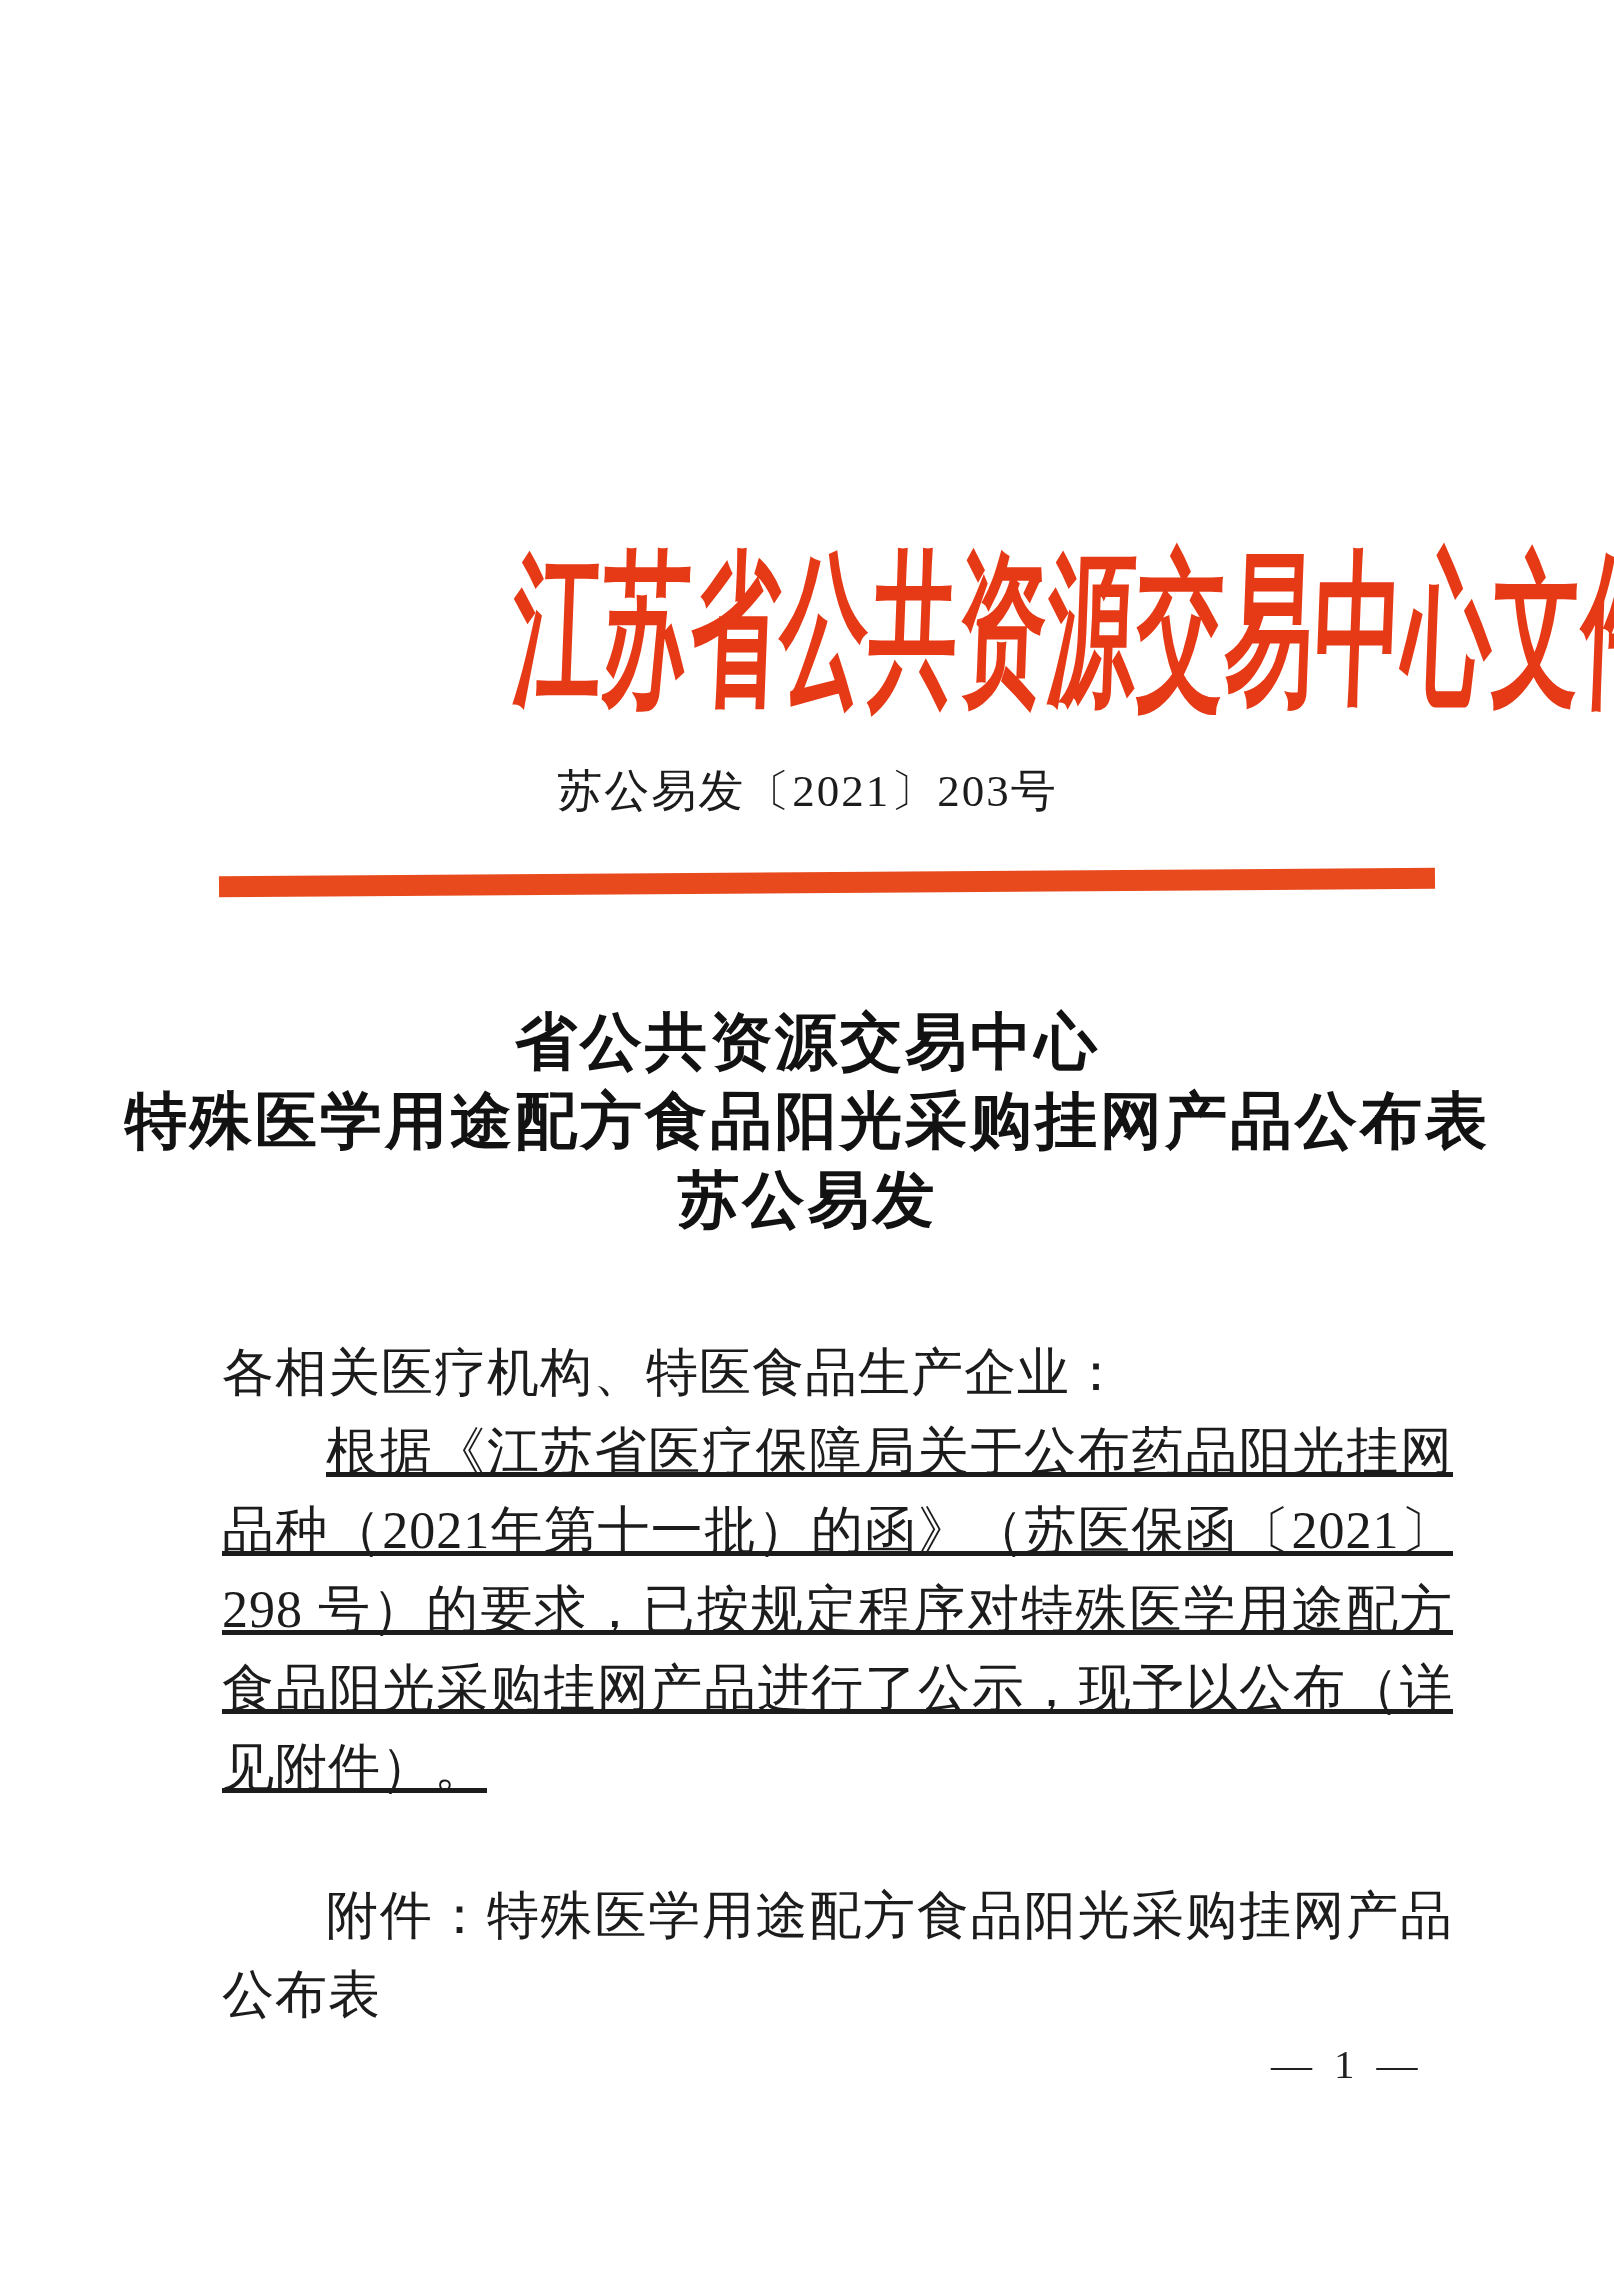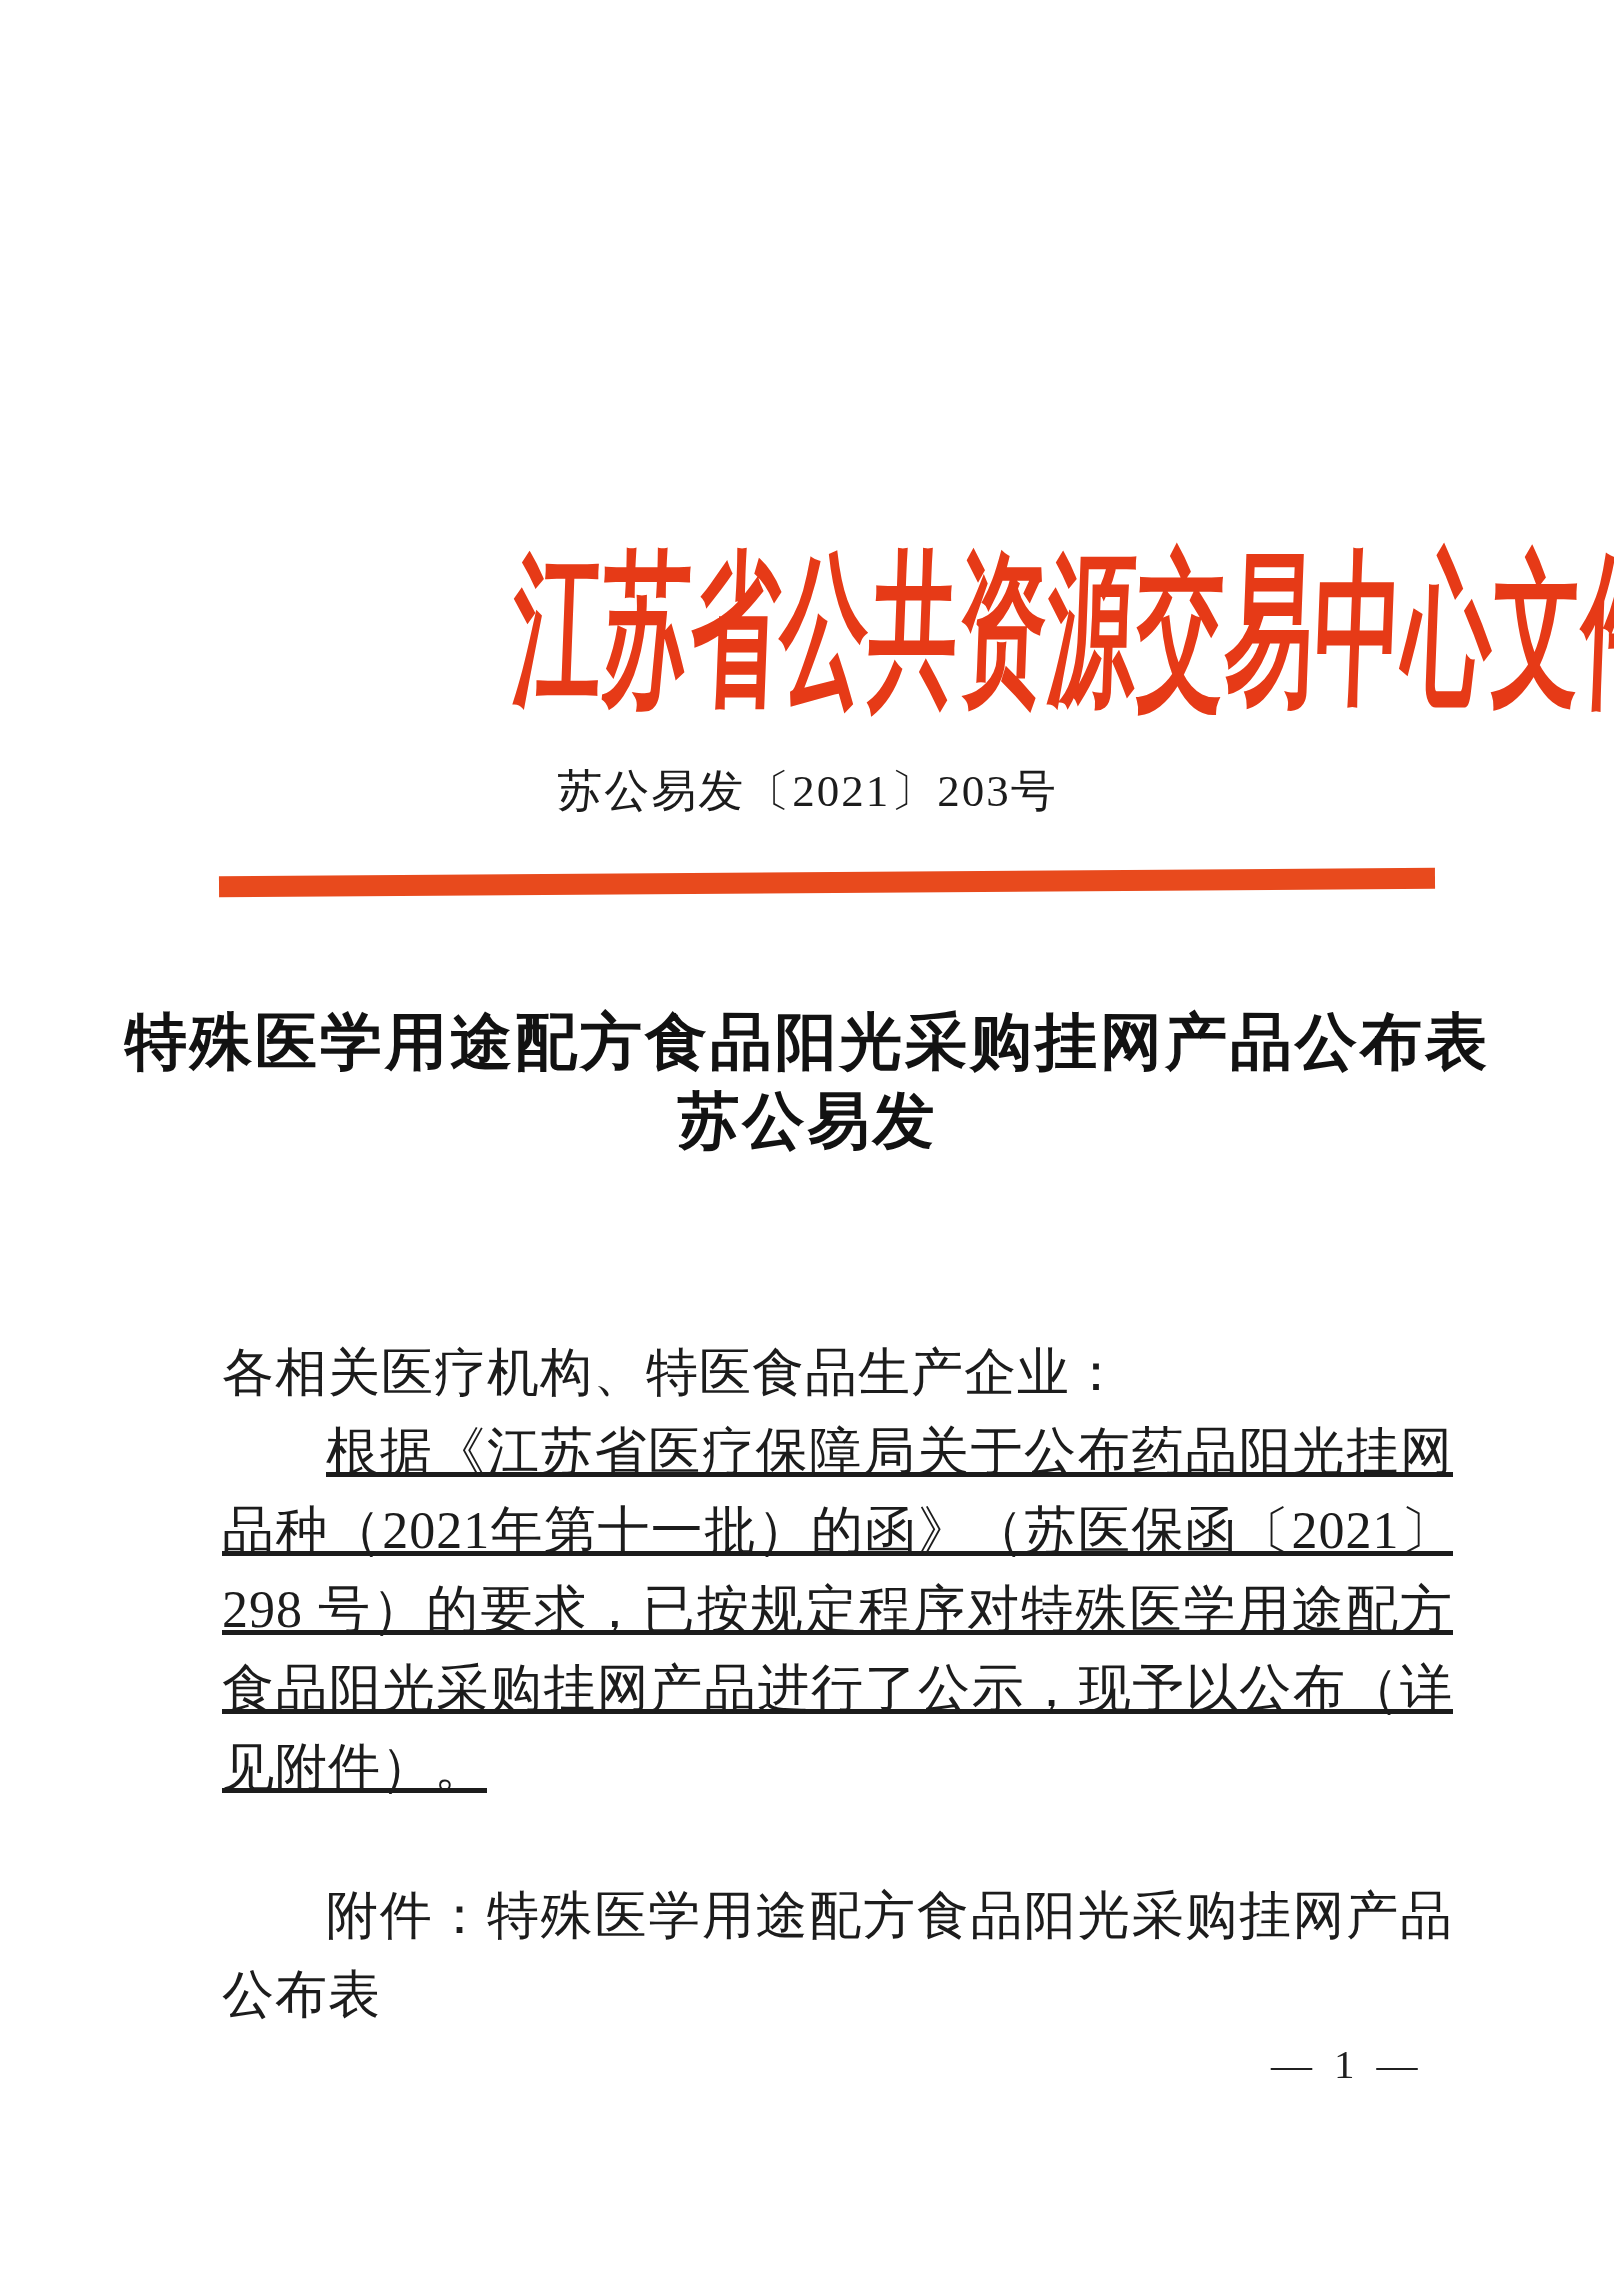--- a/index.html
+++ b/index.html
@@ -120,20 +120,21 @@
 
   <div class="masthead">
     <span class="masthead-inner">江苏省公共资源交易中心文件</span>
   </div>
 
   <div class="doc-number">苏公易发〔2021〕203号</div>
 
   <div class="red-rule"></div>
 
   <div class="notice-title">
+    <div>省公共资源交易中心</div>
     <div>特殊医学用途配方食品阳光采购挂网产品公布表</div>
     <div>苏公易发</div>
   </div>
 
   <div class="body-block">
     <p>各相关医疗机构、特医食品生产企业：</p>
     <p class="para-indent">根据《江苏省医疗保障局关于公布药品阳光挂网品种（2021年第十一批）的函》（苏医保函〔2021〕298 号）的要求，已按规定程序对特殊医学用途配方食品阳光采购挂网产品进行了公示，现予以公布（详见附件）。</p>
     <p class="attachment-line">附件：特殊医学用途配方食品阳光采购挂网产品公布表</p>
   </div>
 

